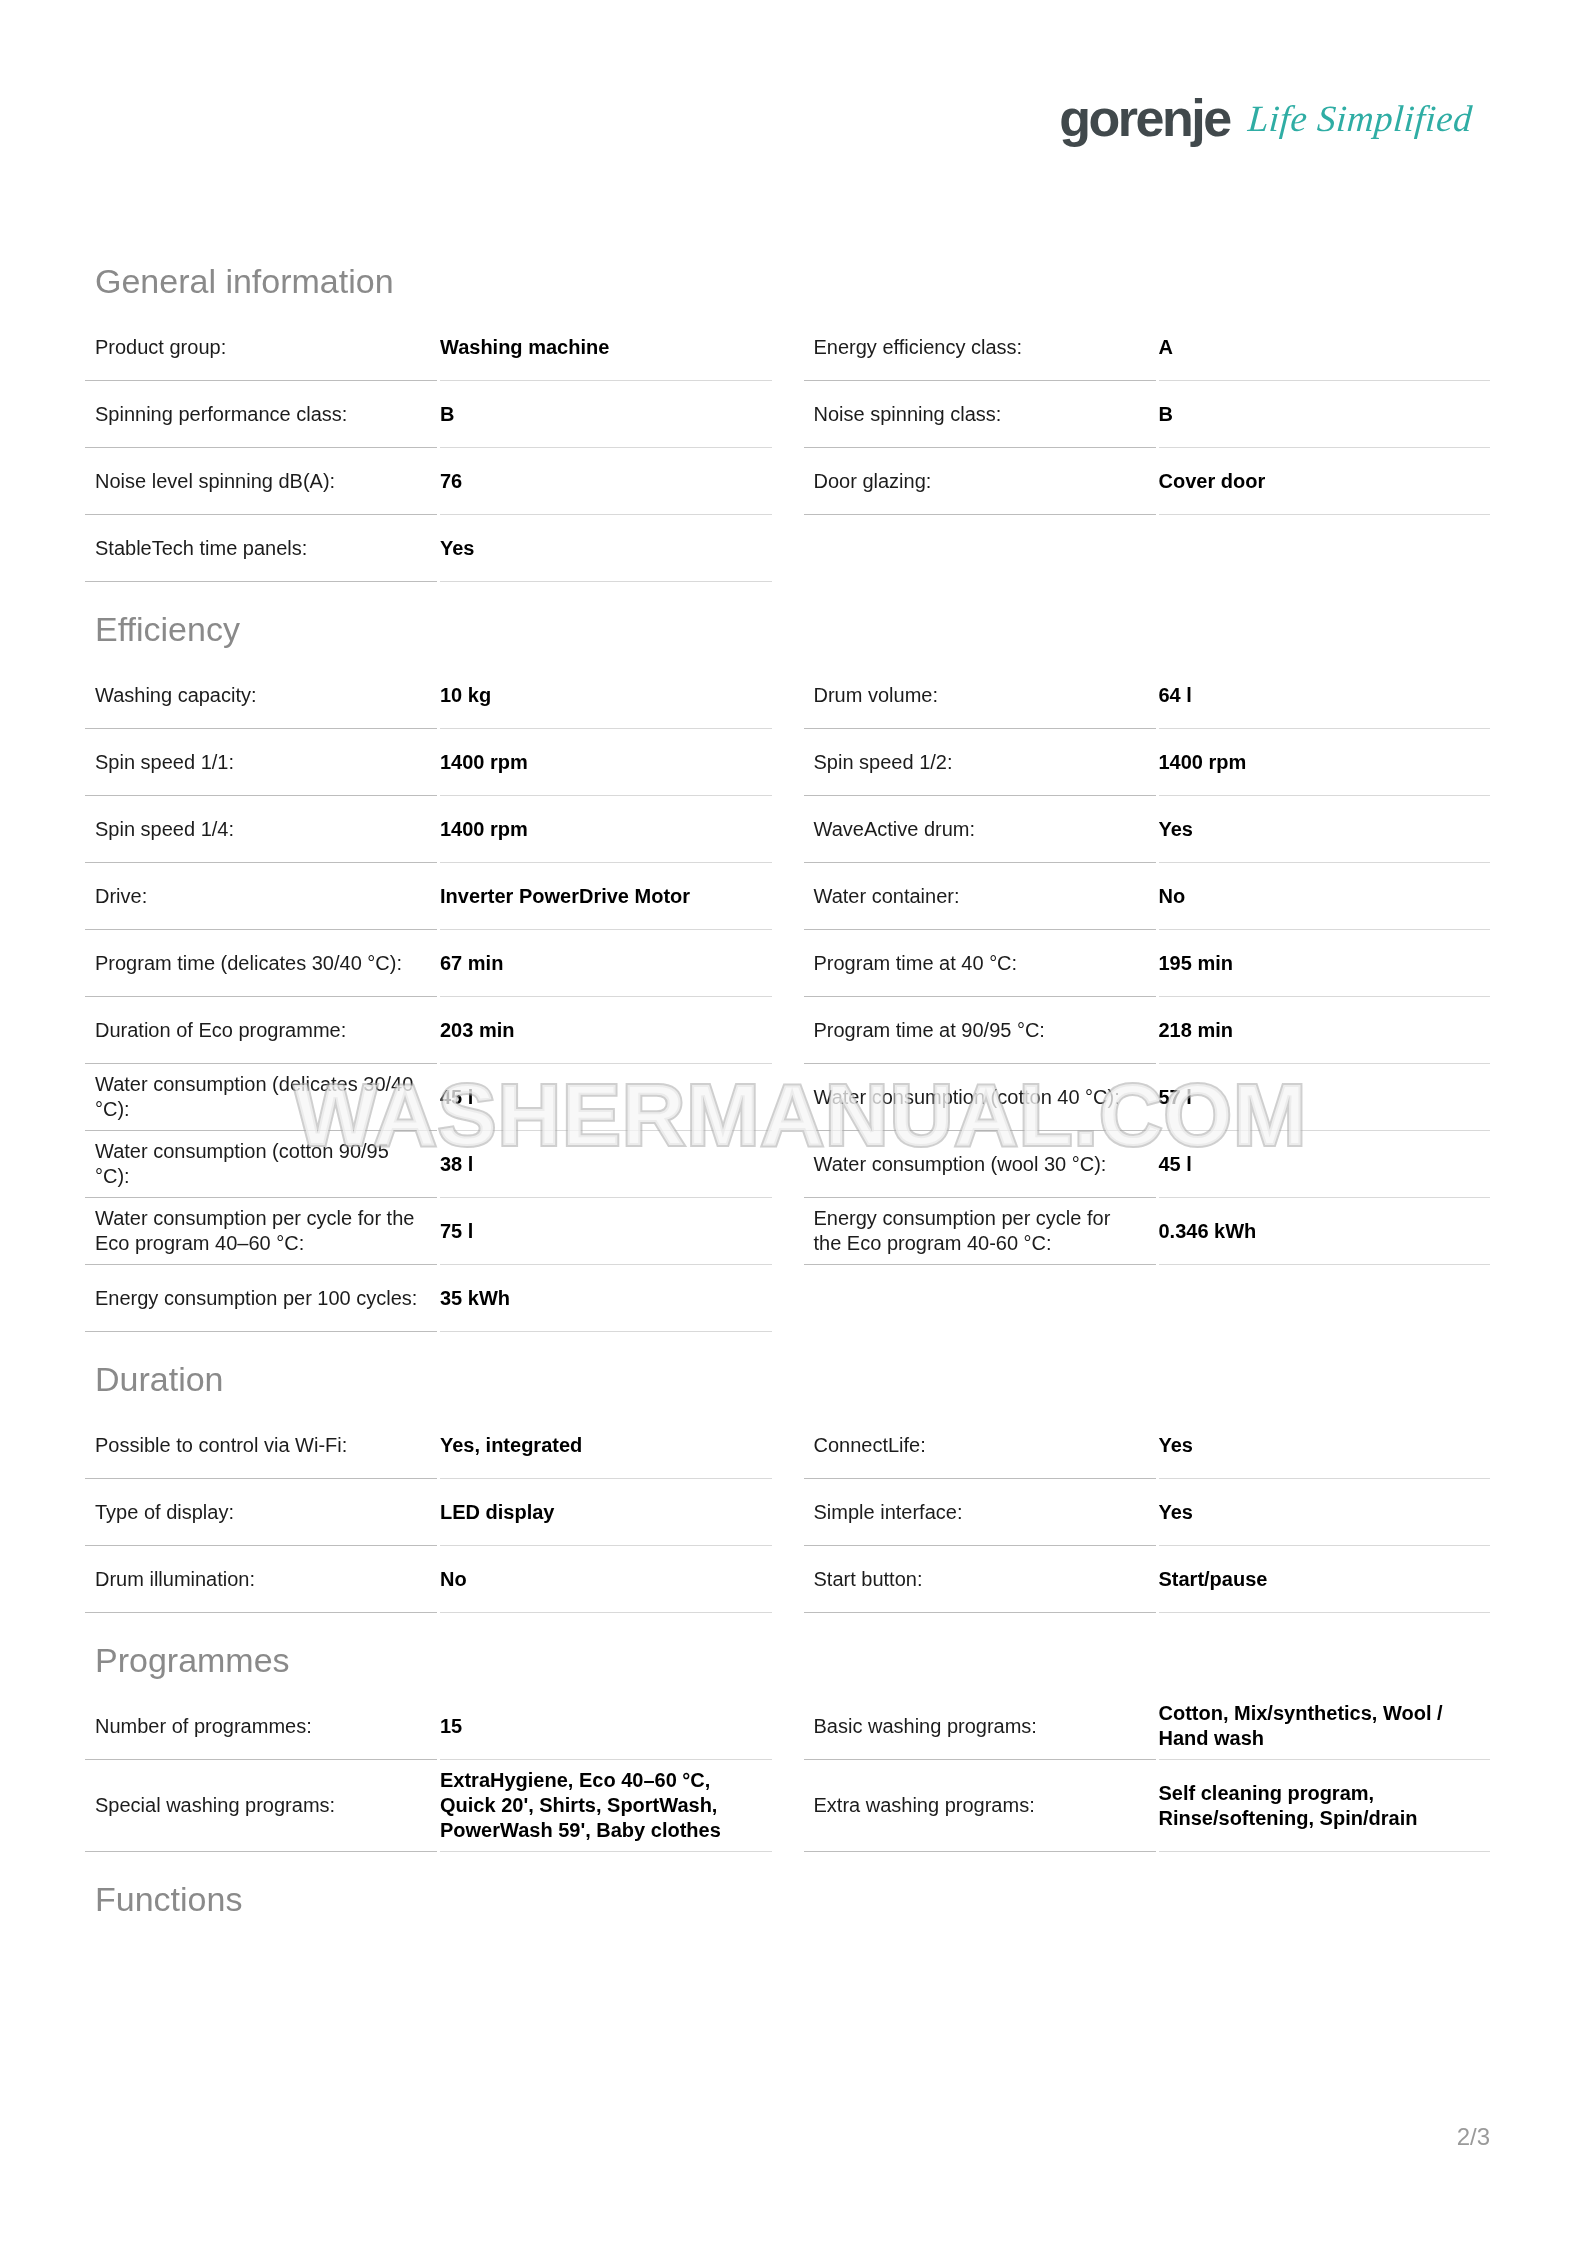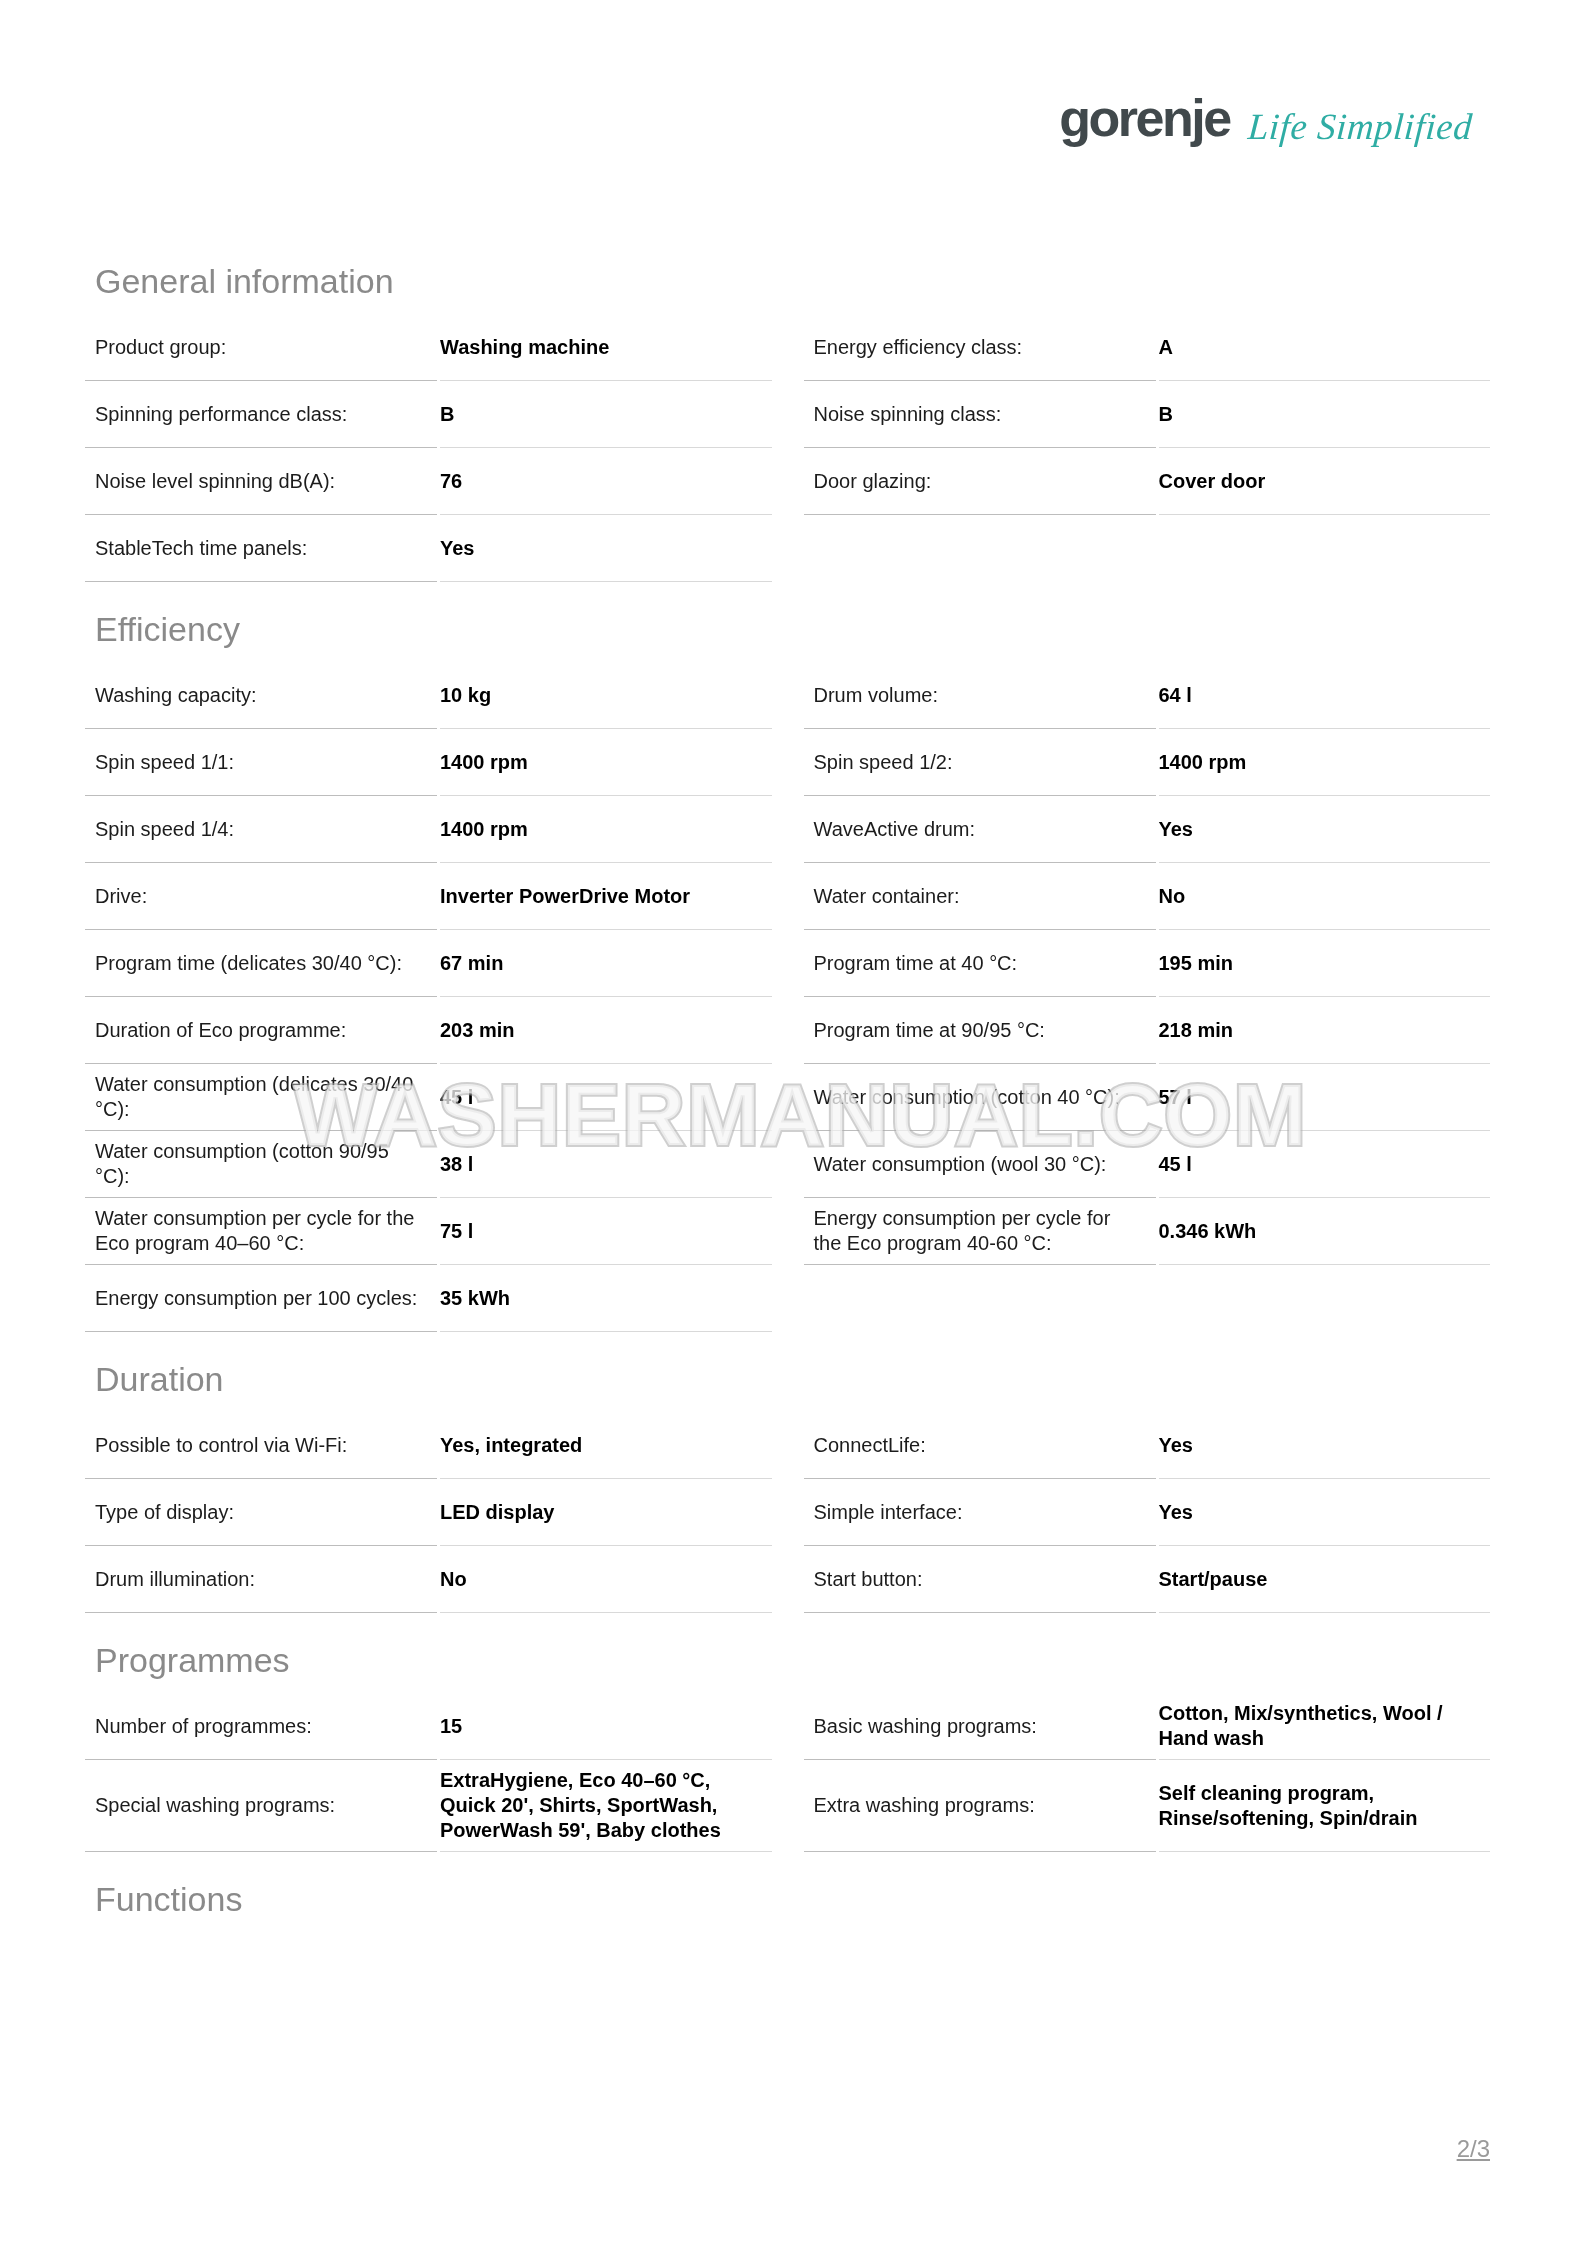--- a/index.html
+++ b/index.html
@@ -9,21 +9,21 @@
     font-family: "Liberation Sans", sans-serif;
     color: #1c1c1c;
     position: relative;
     overflow: hidden;
   }
   .page { position: relative; width: 1587px; height: 2245px; background: #fff; }
 
   
   .logo {
     position: absolute; top: 88px; right: 115px;
-    display: flex; align-items: flex-end; white-space: nowrap;
+    display: flex; align-items: center; white-space: nowrap;
   }
   .logo .brand {
     font-size: 52px; font-weight: bold; color: #41494c; letter-spacing: -2.5px;
   }
   .logo .tagline {
     font-family: "Liberation Serif", serif; font-style: italic;
     font-size: 37px; color: #2fada4; margin-left: 18px;
     transform: skewX(-4deg); letter-spacing: 0.5px;
   }
 
@@ -61,22 +61,22 @@
     position: absolute; left: 294px; top: 1064px;
     font-size: 88px; font-weight: bold; letter-spacing: 1px;
     color: rgba(255,255,255,0.62);
     -webkit-text-stroke: 4px rgba(170,170,170,0.55);
     paint-order: stroke fill;
     z-index: 5; pointer-events: none; white-space: nowrap;
     text-shadow: 0 0 2px rgba(200,200,200,0.35);
   }
 
   .page-number {
-    position: absolute; right: 97px; bottom: 82px;
-    font-size: 24px; color: #9a9a9a; text-decoration: underline;
+    position: absolute; right: 97px; bottom: 94px;
+    font-size: 24px; color: #9a9a9a;
   }
 </style>
 </head>
 <body>
 
 <div class="page">
 
   <div class="logo">
     <span class="brand">gorenje</span>
     <span class="tagline">Life Simplified</span>

